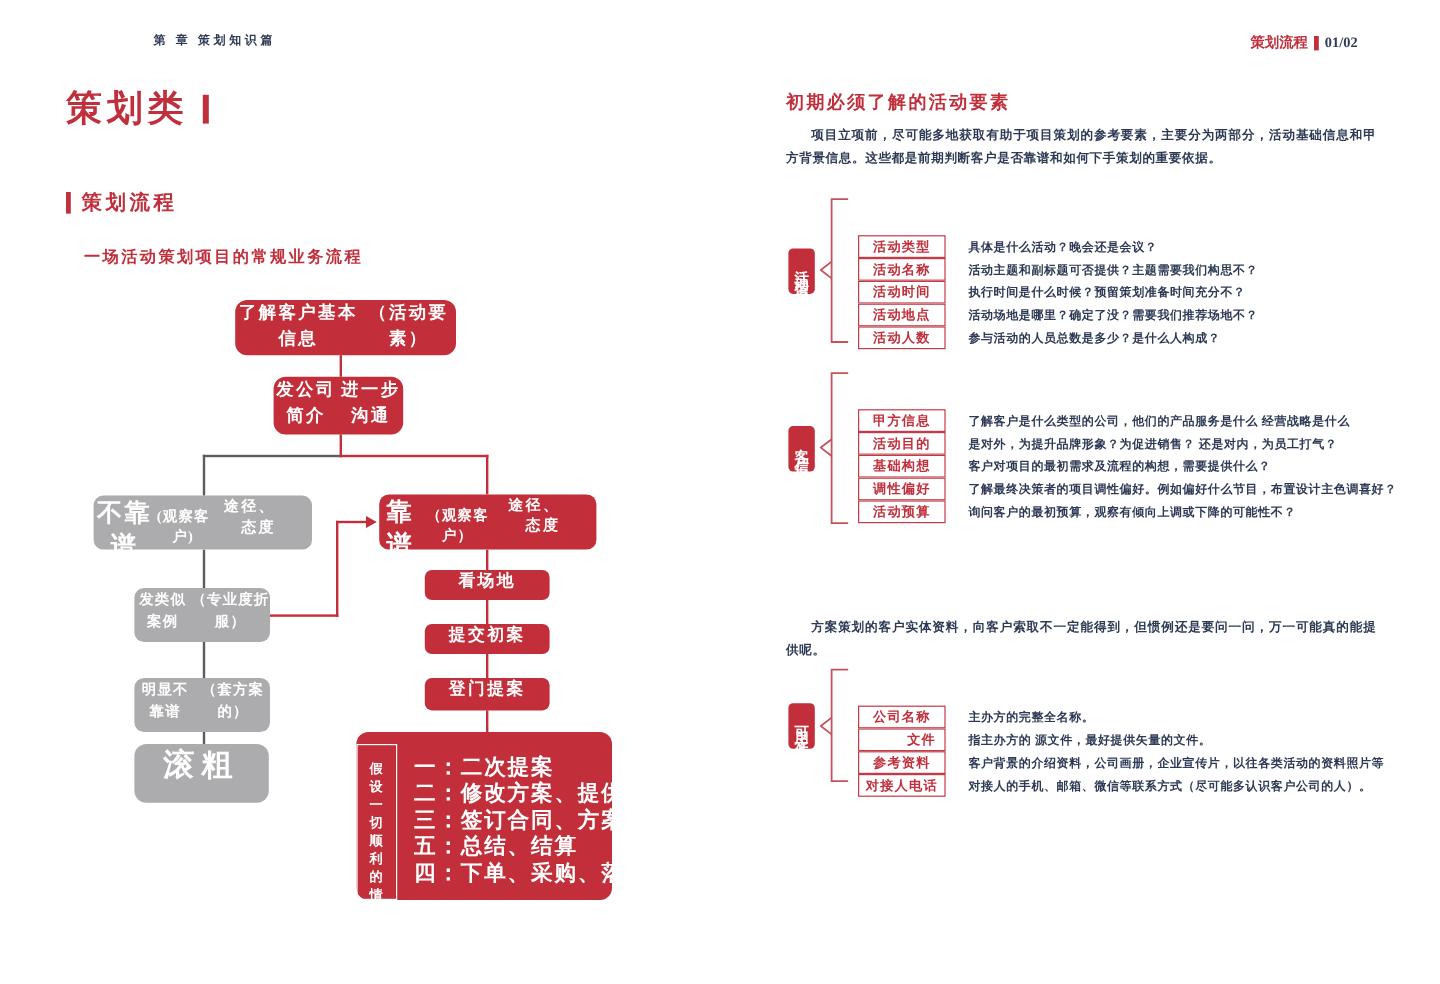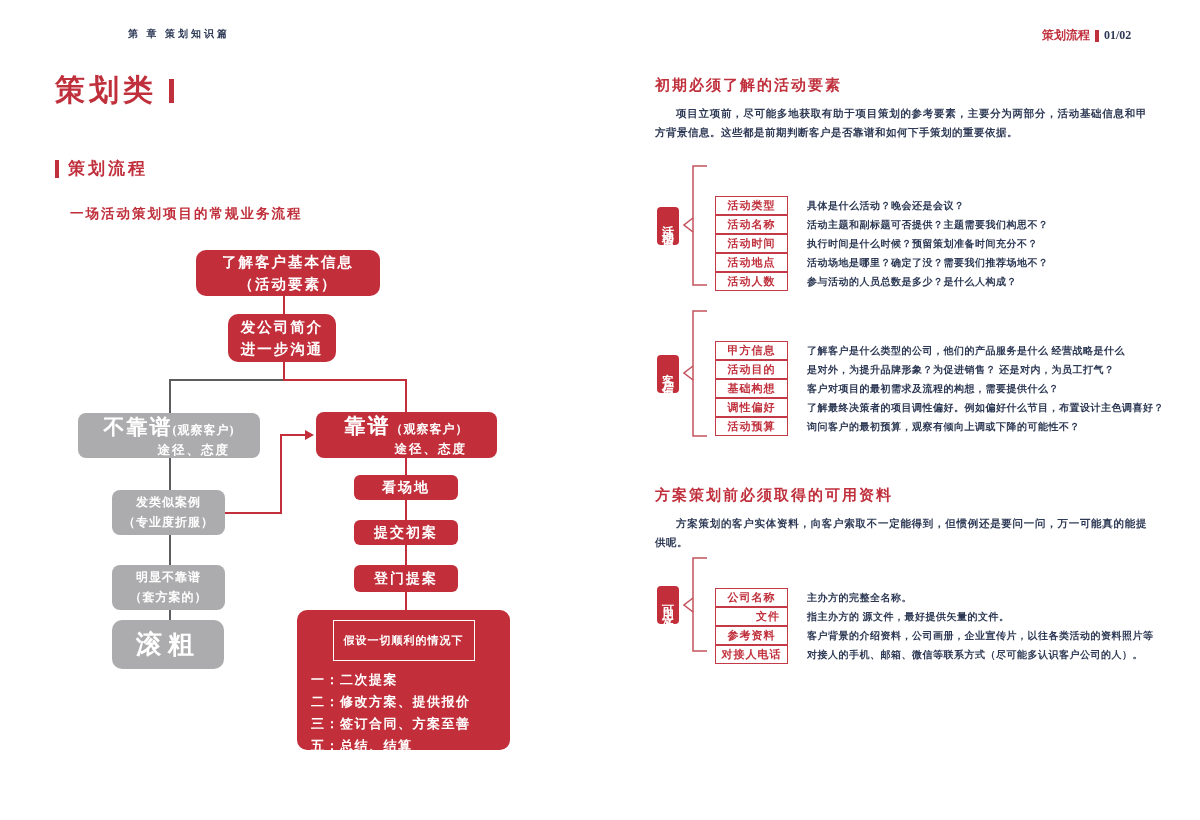--- a/index.html
+++ b/index.html
@@ -16,21 +16,21 @@
   .doc-header-left { left:128px; top:27px; font-size:10px; font-weight:bold; color:#2e3a55; letter-spacing:3px; }
   .main-title { left:55px; top:70px; font-size:30px; font-weight:bold; color:#c0303c; letter-spacing:4px; display:flex; align-items:center; }
   .main-title .bar { display:inline-block; width:5px; height:24px; background:#c0303c; margin-left:12px; }
   .section-head { left:55px; top:157px; display:flex; align-items:center; }
   .section-head .bar { width:4px; height:18px; background:#c0303c; margin-right:9px; }
   .section-head .txt { font-size:17px; font-weight:bold; color:#c0303c; letter-spacing:3px; }
   .flow-subtitle { left:70px; top:205px; font-size:13.5px; font-weight:bold; color:#c0303c; letter-spacing:2px; }
 
   
   .fbox { position:absolute; color:#fff; font-weight:bold; text-align:center;
-          display:flex; flex-direction:column; justify-content:center; }
+          display:flex; flex-direction:row; justify-content:center; }
   .fbox.red  { background:#c22f3a; }
   .fbox.gray { background:#acacae; }
   .r10 { border-radius:10px; } .r8 { border-radius:8px; } .r6 { border-radius:6px; }
 
   .vline { position:absolute; width:2px; }
   .hline { position:absolute; height:2px; }
   .lred  { background:#c22f3a; }
   .lgray { background:#5d5d5f; }
   .arrow-right { position:absolute; width:0; height:0;
                  border-left:9px solid #c22f3a; border-top:5px solid transparent; border-bottom:5px solid transparent; }
@@ -41,21 +41,21 @@
   .judge-main  { font-size:21px; letter-spacing:2px; }
   .judge-sub   { font-size:12px; }
   .judge-line2 { font-size:12.5px; text-align:right; padding-right:30px; letter-spacing:2px; margin-top:1px; }
   .step-box    { font-size:14px; letter-spacing:2px; }
   .gunchu      { font-size:26px; letter-spacing:6px; }
 
   .bigbox { padding-top:10px; justify-content:flex-start; }
   .smooth-badge { display:inline-block; margin:0 auto; border:1.5px solid #ffffff; padding:12px 10px;
                   font-size:11px; font-weight:bold; color:#fff; letter-spacing:1px; }
   .steps { margin-top:8px; text-align:left; padding-left:14px; }
-  .steps div { font-size:13px; font-weight:bold; color:#fff; line-height:22px; letter-spacing:1.5px; white-space:nowrap; }
+  .steps div { font-size:18px; font-weight:bold; color:#fff; line-height:22px; letter-spacing:1.5px; white-space:nowrap; }
 
   
   .doc-header-right { left:1042px; top:27px; display:flex; align-items:center; font-size:12px; font-weight:bold; }
   .doc-header-right .bar { width:4px; height:12px; background:#c0303c; margin:0 5px; }
   .r-heading { font-size:15px; font-weight:bold; color:#c0303c; letter-spacing:2px; }
   .r-para { width:492px; font-size:10.5px; font-weight:bold; color:#2e3a55; line-height:19px;
             text-indent:2em; text-align:justify; letter-spacing:0.5px; }
 
   .group { position:absolute; display:flex; align-items:stretch; }
   .vlabel-wrap { display:flex; align-items:center; margin-right:4px; }
@@ -241,21 +241,20 @@
         <div class="label-box">调性偏好</div>
         <div class="desc">了解最终决策者的项目调性偏好。例如偏好什么节目，布置设计主色调喜好？</div>
       </div>
       <div class="row">
         <div class="label-box">活动预算</div>
         <div class="desc">询问客户的最初预算，观察有倾向上调或下降的可能性不？</div>
       </div>
     </div>
   </div>
 
-  <div class="abs r-heading" style="left:655px; top:486px;">方案策划前必须取得的可用资料</div>
   <div class="abs r-para" style="left:655px; top:514px;">方案策划的客户实体资料，向客户索取不一定能得到，但惯例还是要问一问，万一可能真的能提供呢。</div>
 
   <div class="group" style="left:657px; top:555px; height:99px;">
     <div class="vlabel-wrap">
       <div class="vlabel">可用文件</div>
     </div>
     <div class="bracket-wrap">
       <svg width="24" height="99" viewBox="0 0 24 99">
         <polyline points="24,3 10,3 10,96 24,96" fill="none" stroke="#c4515c" stroke-width="1.5"></polyline>
         <polyline points="10,43 1,50 10,57" fill="none" stroke="#c4515c" stroke-width="1.5"></polyline>

